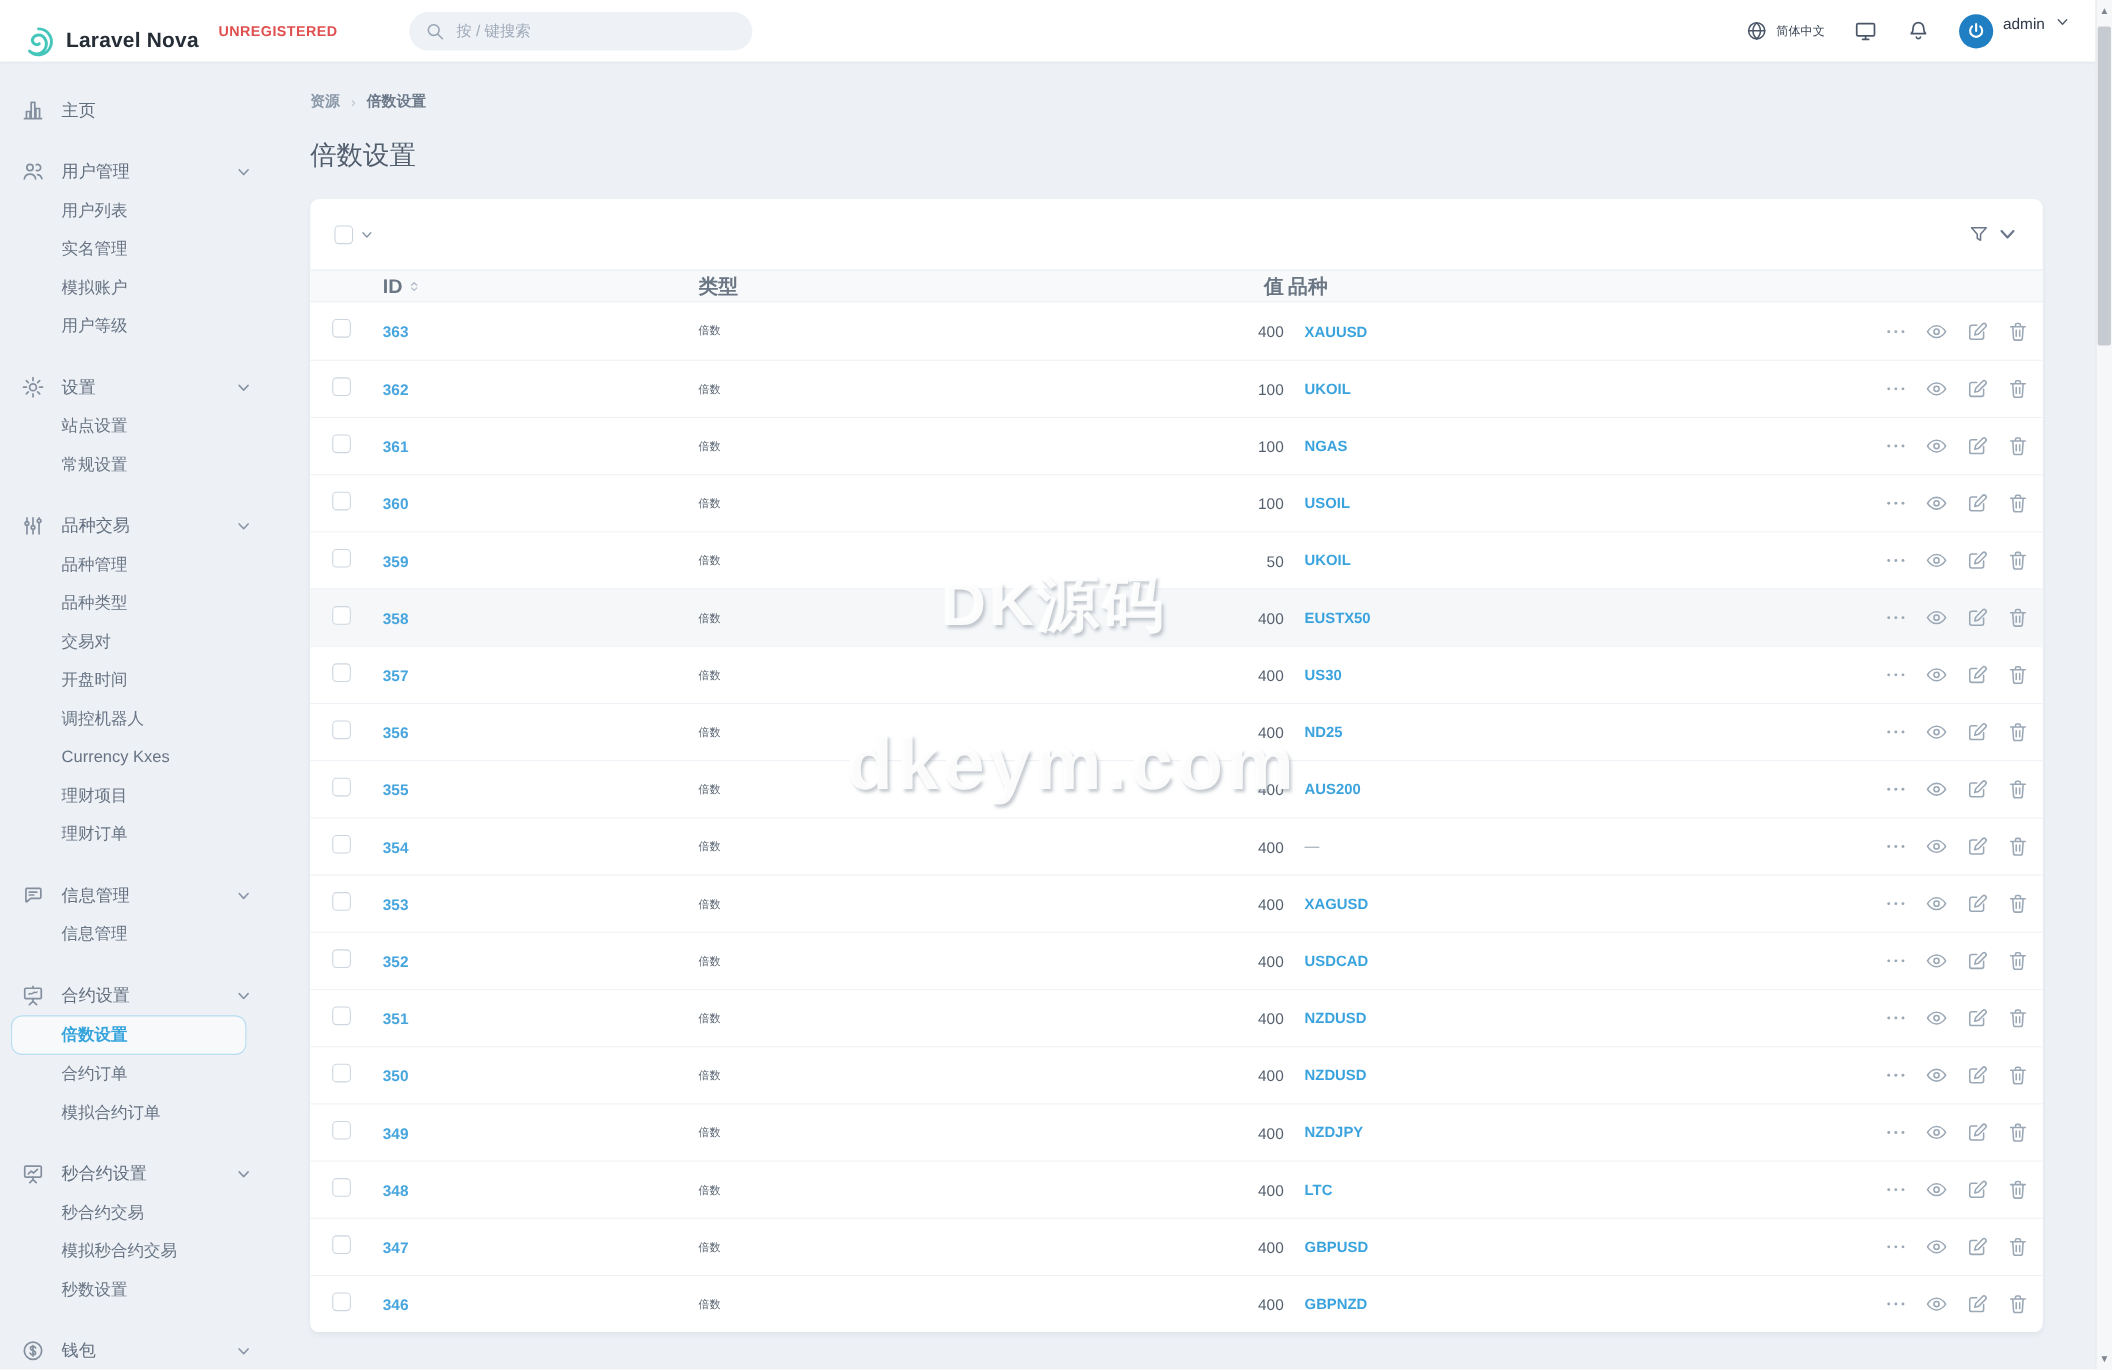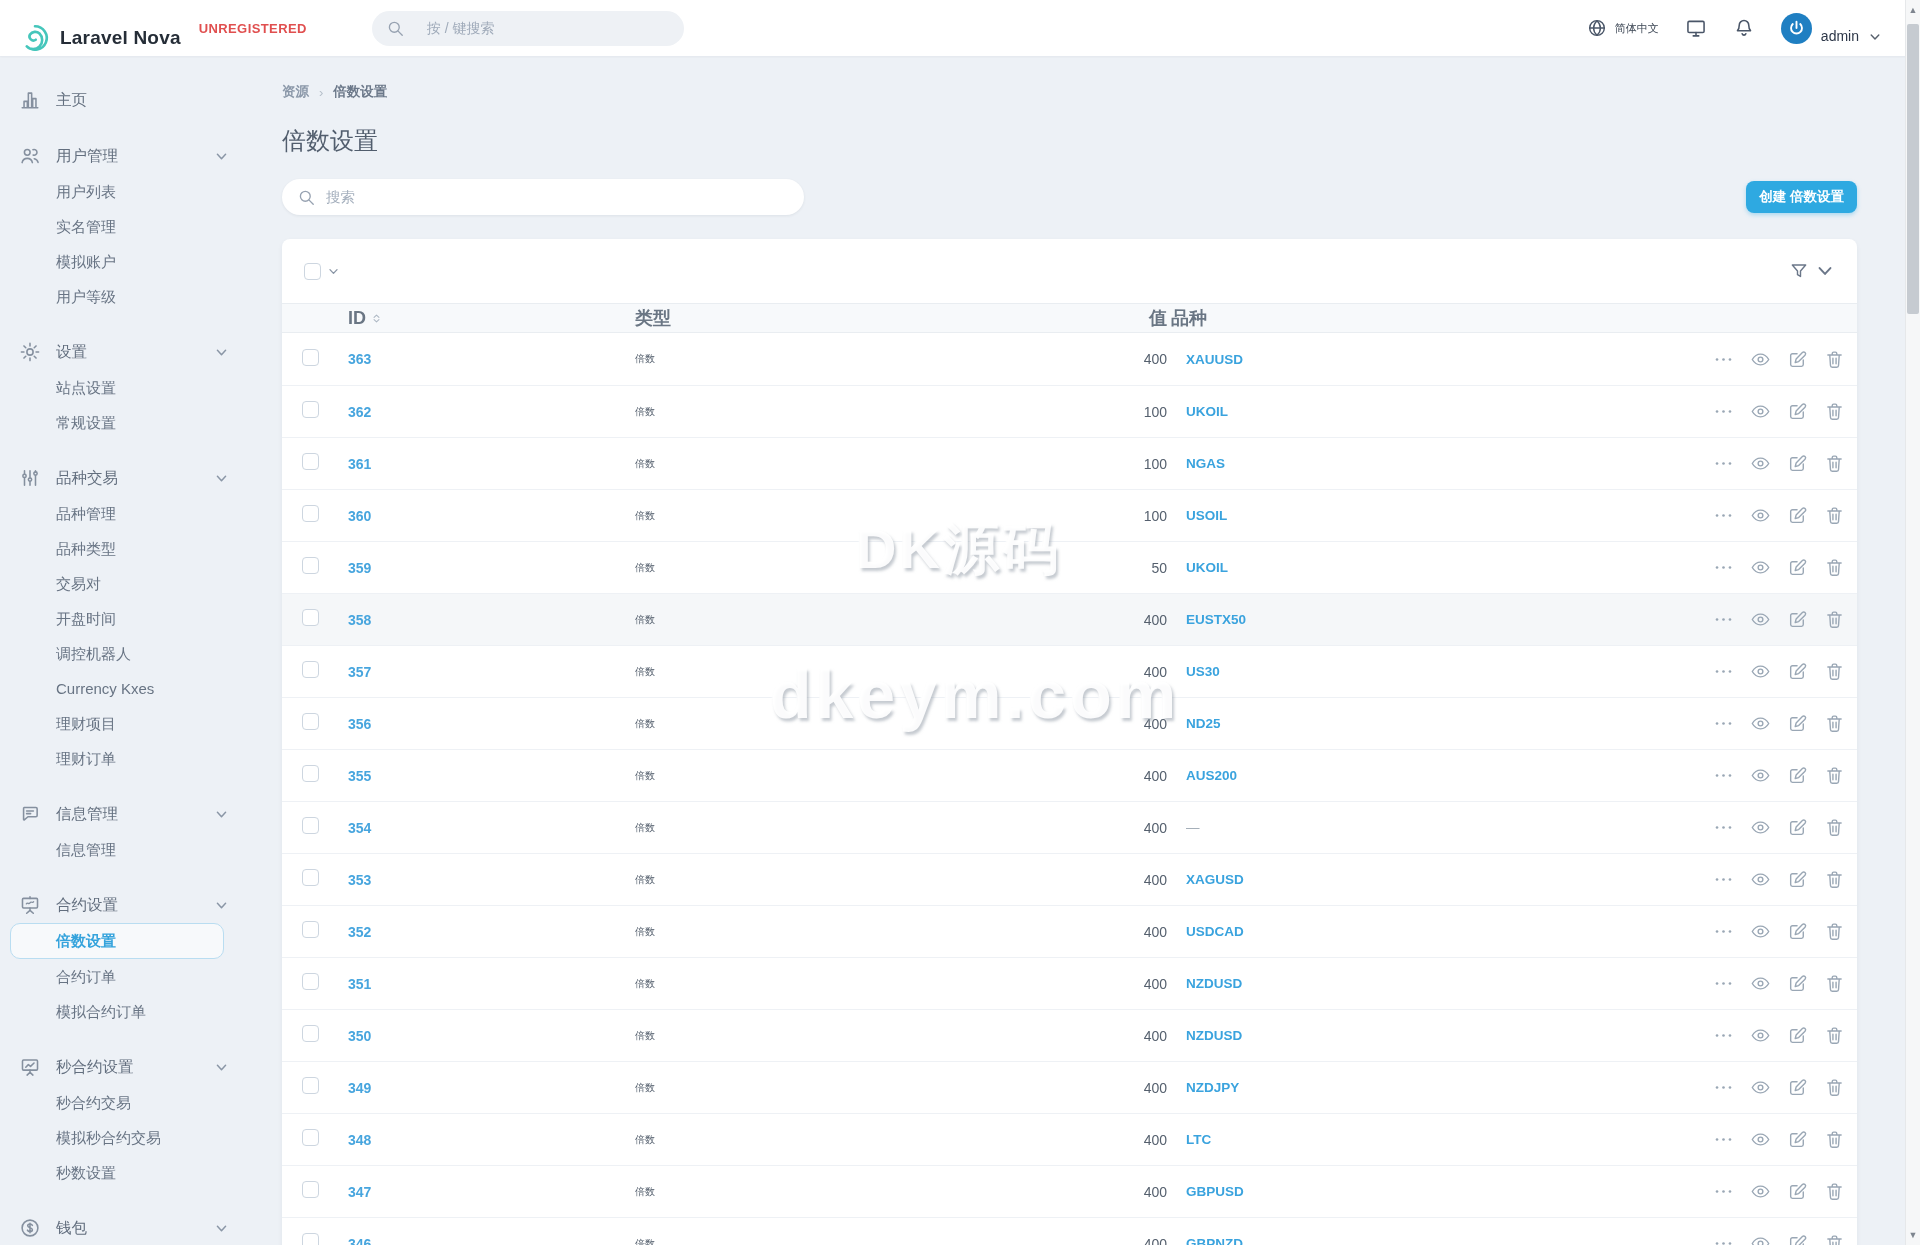--- a/index.html
+++ b/index.html
@@ -11,27 +11,27 @@
 
   
   .topbar { position:absolute; top:0; left:0; width:1920px; height:56px; background:#fff; box-shadow:0 1px 2px rgba(30,40,60,.05); display:flex; align-items:center; z-index:30; }
   .brand { display:flex; align-items:center; gap:10px; margin-left:20px;margin-top:20px; }
   .brand .logo { width:30px; height:30px; color:#45c6bb; }
   .brand .logo svg { stroke-width:2.1; }
   .brand-name { font-size:19px; font-weight:bold; color:#252d37; letter-spacing:.2px; }
   .license { margin-left:18px; font-size:13px; font-weight:bold; color:#e04f4f; letter-spacing:.4px; }
   .top-search { margin-left:65px; width:312px; height:35px; background:#eef1f5; border-radius:18px; display:flex; align-items:center; padding:0 14px; gap:10px; border:none; }
   .top-search .icon { width:19px; height:19px; color:#97a2b1; }
-  .top-search input { border:none; outline:none; background:transparent; font-size:14px; color:#be185d; width:240px; font-family:inherit;margin-left:12px; }
+  .top-search input { border:none; outline:none; background:transparent; font-size:14px; color:#be185d; width:240px; font-family:inherit; }
   .top-search input::placeholder { color:#a0abba; }
   .top-right { margin-left:auto; margin-right:38px; display:flex; align-items:center; gap:26px; }
   .locale { display:flex; align-items:center; gap:8px; font-size:11px; color:#3c4654; cursor:pointer; }
   .locale .icon { width:20px; height:20px; color:#4a5668; }
   .tb-icon { width:22px; height:22px; color:#4a5668; cursor:pointer; }
-  .user { display:flex; align-items:flex-end; gap:9px; cursor:pointer; }
+  .user { display:flex; align-items:flex-start; gap:9px; cursor:pointer; }
   .avatar { width:31px; height:31px; border-radius:50%; background:#1f7fc2; display:flex; align-items:center; justify-content:center; }
   .avatar svg { width:19px; height:19px; stroke:#fff; fill:none; stroke-width:2.4; stroke-linecap:round; }
   .user-name { font-size:14px; color:#2d3748; }
   .user .chev { width:14px; height:14px; color:#57606c; }
 
   
   .sidebar { position:absolute; top:56px; left:0; width:260px; padding-top:26px; }
   .nav-group { margin-top:20px; }
   .nav-group:first-child { margin-top:0; }
   .nav-head { height:36px; display:flex; align-items:center; padding:0 16px 0 19px; cursor:pointer; }
@@ -311,32 +311,20 @@
 
 <main class="main">
   <div class="breadcrumb">
     <span class="crumb-link">资源</span>
     <span class="sep">›</span>
     <span class="crumb-cur">倍数设置</span>
   </div>
 
   <h1 class="page-title">倍数设置</h1>
 
-  <div class="actions-row">
-    <div class="res-search">
-      <span class="icon">
-          <svg viewBox="0 0 24 24">
-            <circle cx="10.5" cy="10.5" r="6.2"></circle>
-            <path d="M15.3 15.3L20.5 20.5"></path>
-          </svg>
-        </span>
-      <input placeholder="搜索" style="">
-    </div>
-    <button class="create-btn">创建 倍数设置</button>
-  </div>
 
   <section class="card">
     <div class="card-toolbar">
       <div class="sel-all">
         <span class="checkbox"></span>
         <span class="icon chev-sm">
             <svg viewBox="0 0 24 24">
               <path d="M5.5 8.5l6.5 7 6.5-7" stroke-width="2.4"></path>
             </svg>
           </span>

